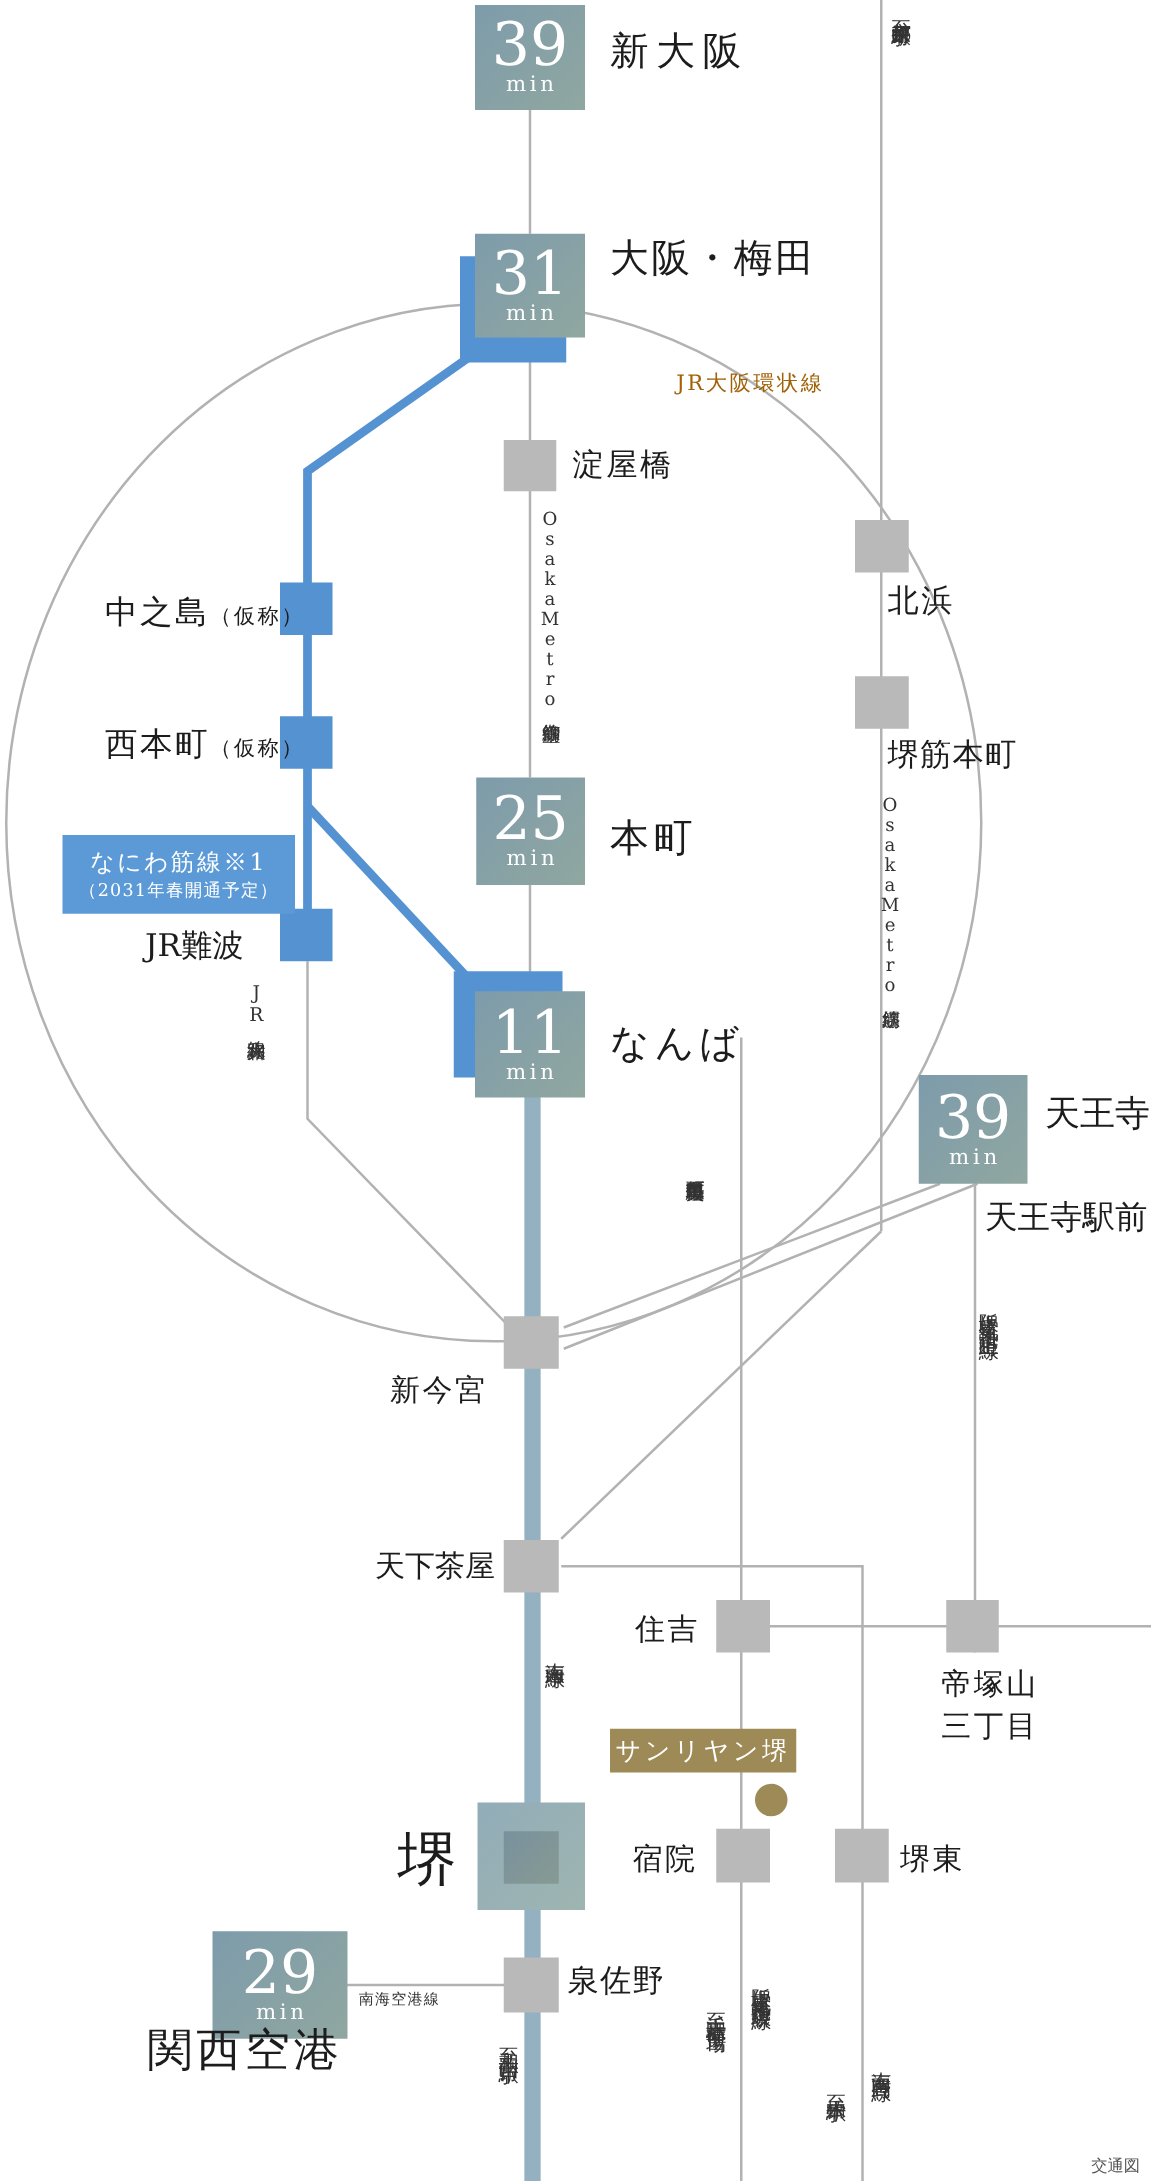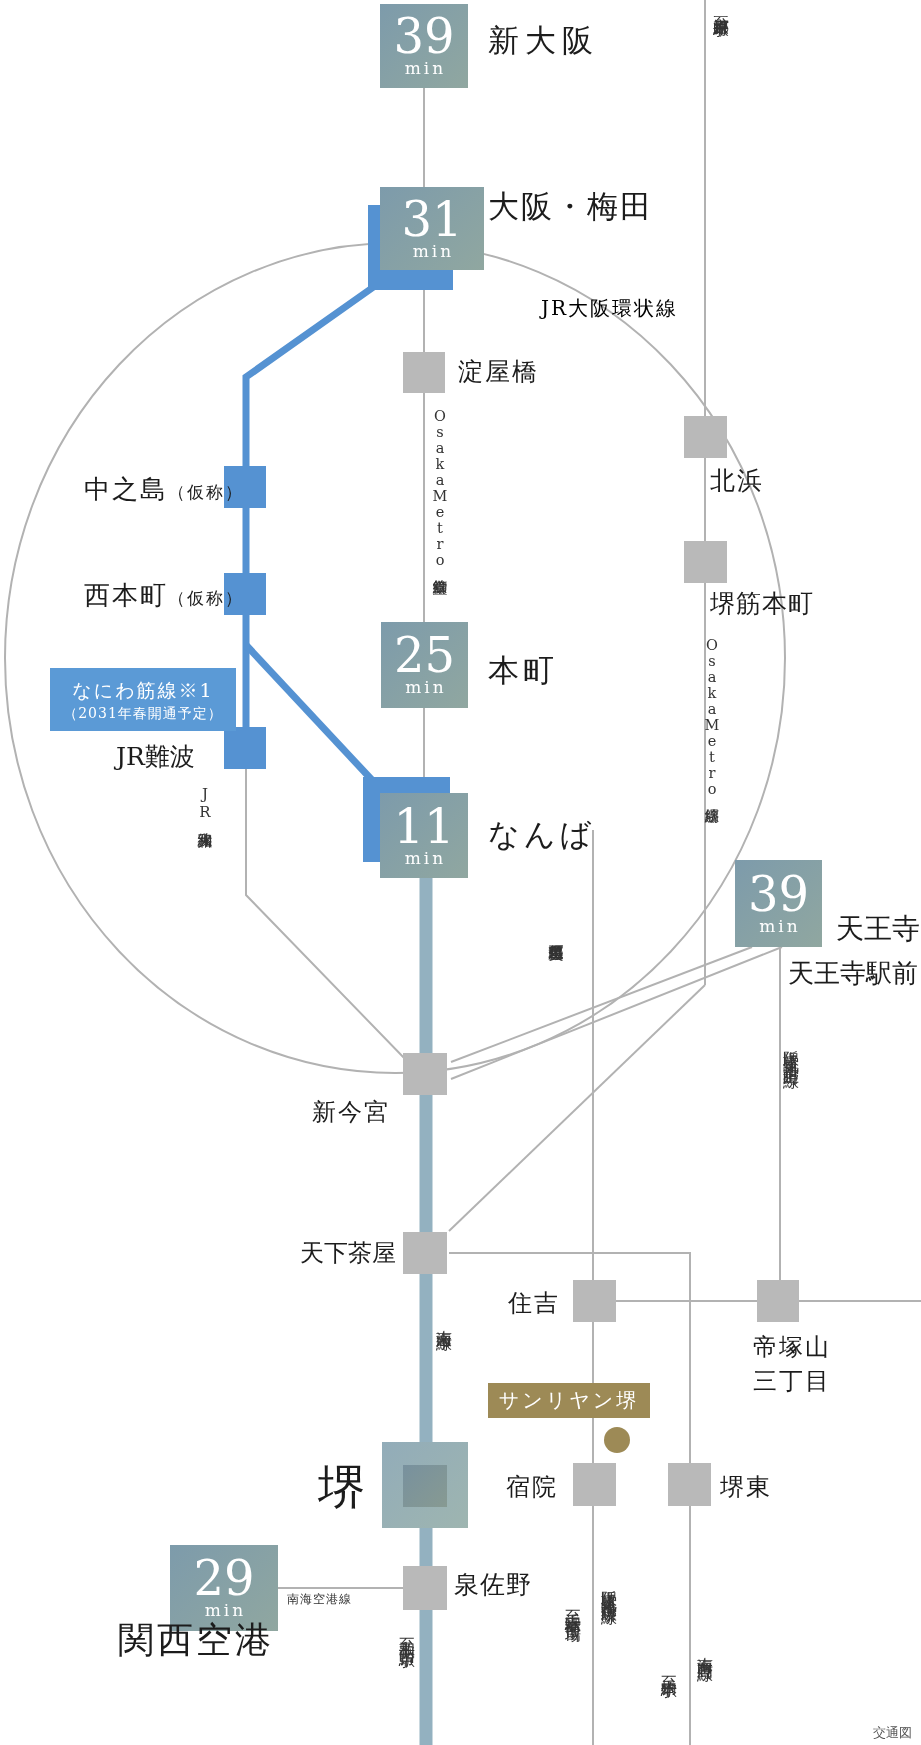--- a/index.html
+++ b/index.html
@@ -21,21 +21,21 @@
   }
   .badge .num{font-size:48px;line-height:44px;}
   .badge .unit{font-size:17px;letter-spacing:3px;line-height:19px;margin-top:1px;text-indent:3px;}
   .naniwa-badge{
     position:absolute;left:50px;top:668px;width:186px;height:63px;background:#5b9ad6;color:#fff;
     display:flex;flex-direction:column;align-items:center;justify-content:center;
   }
   .naniwa-badge .l1{font-size:19px;letter-spacing:2px;line-height:26px;}
   .naniwa-badge .l2{font-size:14px;letter-spacing:1px;line-height:20px;}
   .property-badge{
-    position:absolute;left:488px;top:1383px;width:162px;height:35px;background:#9d8a56;color:#fff;
+    position:absolute;left:488px;top:1383px;width:149px;height:35px;background:#9d8a56;color:#fff;
     font-size:20px;letter-spacing:3px;display:flex;align-items:center;justify-content:center;
   }
   .sakai-big{
     position:absolute;left:382px;top:1442px;width:86px;height:86px;
     background:linear-gradient(135deg,#92acb9 0%,#9eb5b0 100%);
   }
   .sakai-inner{
     position:absolute;left:21px;top:23px;width:44px;height:42px;
     background:linear-gradient(135deg,#78919e 0%,#879a92 100%);
   }
@@ -98,21 +98,21 @@
   </svg>
 
   <div class="sakai-big">
     <div class="sakai-inner"></div>
   </div>
 
   <div class="badge" style="left:380px;top:4px;width:88px;height:84px;">
     <span class="num">39</span>
     <span class="unit">min</span>
   </div>
-  <div class="badge" style="left:380px;top:187px;width:104px;height:83px;text-align:right;">
+  <div class="badge" style="left:380px;top:187px;width:88px;height:83px;text-align:right;">
     <span class="num">31</span>
     <span class="unit">min</span>
   </div>
   <div class="badge" style="left:381px;top:622px;width:87px;height:86px;">
     <span class="num">25</span>
     <span class="unit">min</span>
   </div>
   <div class="badge" style="left:380px;top:793px;width:88px;height:85px;">
     <span class="num">11</span>
     <span class="unit">min</span>
@@ -123,21 +123,21 @@
   </div>
   <div class="badge" style="left:170px;top:1545px;width:108px;height:86px;">
     <span class="num">29</span>
     <span class="unit">min</span>
   </div>
 
   <div class="abs station" style="left:488px;top:20px;font-size:31px;letter-spacing:6px;">新大阪</div>
   <div class="abs station" style="left:488px;top:186px;font-size:31px;letter-spacing:2px;">大阪・梅田</div>
   <div class="abs station" style="left:488px;top:650px;font-size:31px;letter-spacing:4px;">本町</div>
   <div class="abs station" style="left:488px;top:814px;font-size:31px;letter-spacing:4px;">なんば</div>
-  <div class="abs station" style="left:836px;top:910px;font-size:28px;">天王寺</div>
+  <div class="abs station" style="left:836px;top:872px;font-size:28px;">天王寺</div>
   <div class="abs station" style="left:788px;top:956px;font-size:26px;">天王寺駅前</div>
   <div class="abs station" style="left:118px;top:1616px;font-size:36px;letter-spacing:3px;">関西空港</div>
 
   <div class="abs station" style="left:458px;top:355px;font-size:25px;letter-spacing:2px;">淀屋橋</div>
   <div class="abs station" style="left:710px;top:464px;font-size:25px;letter-spacing:2px;">北浜</div>
   <div class="abs station" style="left:710px;top:587px;font-size:25px;letter-spacing:1px;">堺筋本町</div>
   <div class="abs station" style="left:84px;top:472px;font-size:26px;letter-spacing:2px;"><span>中之島</span><span class="suffix">（仮称）</span></div>
   <div class="abs station" style="left:84px;top:578px;font-size:26px;letter-spacing:2px;"><span>西本町</span><span class="suffix">（仮称）</span></div>
   <div class="abs station" style="left:116px;top:740px;font-size:25px;">JR難波</div>
   <div class="abs station" style="left:312px;top:1096px;font-size:24px;letter-spacing:2px;">新今宮</div>
@@ -152,21 +152,21 @@
   <div class="abs station" style="left:318px;top:1456px;font-size:47px;">堺</div>
   <div class="abs station" style="left:454px;top:1568px;font-size:25px;letter-spacing:1px;">泉佐野</div>
 
   <div class="naniwa-badge">
     <div class="l1">なにわ筋線※1</div>
     <div class="l2">（2031年春開通予定）</div>
   </div>
 
   <div class="property-badge">サンリヤン堺</div>
 
-  <div class="abs" style="left:541px;top:295px;font-size:20px;letter-spacing:2px;color:#000000;">JR大阪環状線</div>
+  <div class="abs" style="left:541px;top:295px;font-size:17px;letter-spacing:2px;color:#a16207;">JR大阪環状線</div>
   <div class="abs" style="left:287px;top:1591px;font-size:12px;letter-spacing:1px;color:#333;">南海空港線</div>
 
   <div class="vtext" style="left:710px;top:4px;height:125px;font-size:15.5px;letter-spacing:1px;">至京都河原町駅</div>
   <div class="vtext" style="left:429px;top:408px;height:245px;font-size:14.5px;">OsakaMetro御堂筋線</div>
   <div class="vtext" style="left:701px;top:637px;height:195px;font-size:14.5px;">OsakaMetro堺筋線</div>
   <div class="vtext" style="left:545px;top:933px;height:99px;font-size:15px;">至恵美須町停留場</div>
   <div class="vtext" style="left:194px;top:785px;height:95px;font-size:15px;">JR大和路線</div>
   <div class="vtext" style="left:781px;top:1037px;height:180px;font-size:16px;letter-spacing:3px;">阪堺電気軌道上町線</div>
   <div class="vtext" style="left:434px;top:1317px;height:80px;font-size:16px;letter-spacing:2px;">南海本線</div>
   <div class="vtext" style="left:397px;top:1625px;height:125px;font-size:16px;letter-spacing:3px;">至和歌山市駅</div>

